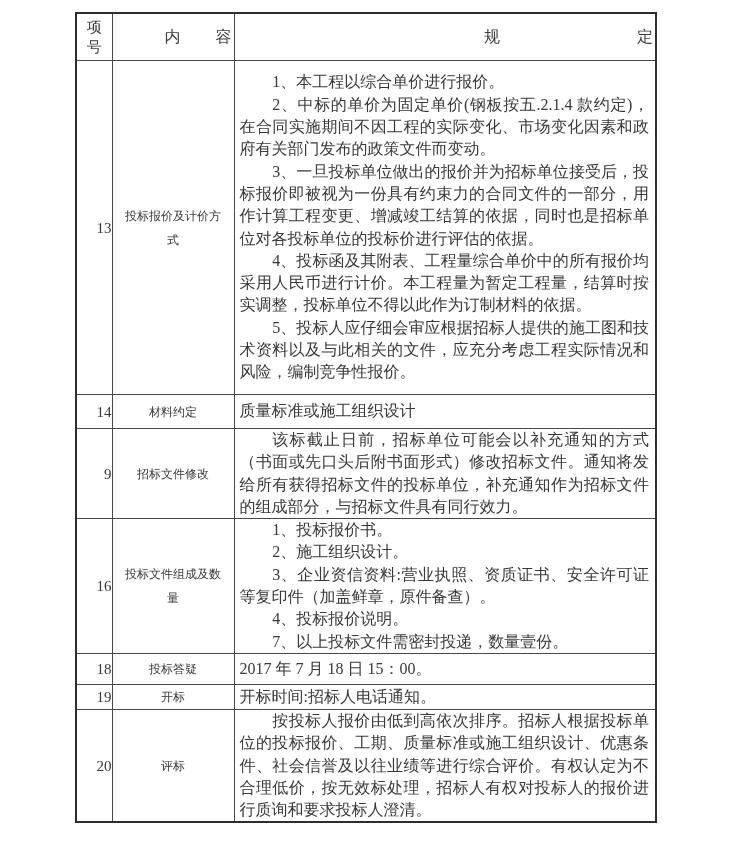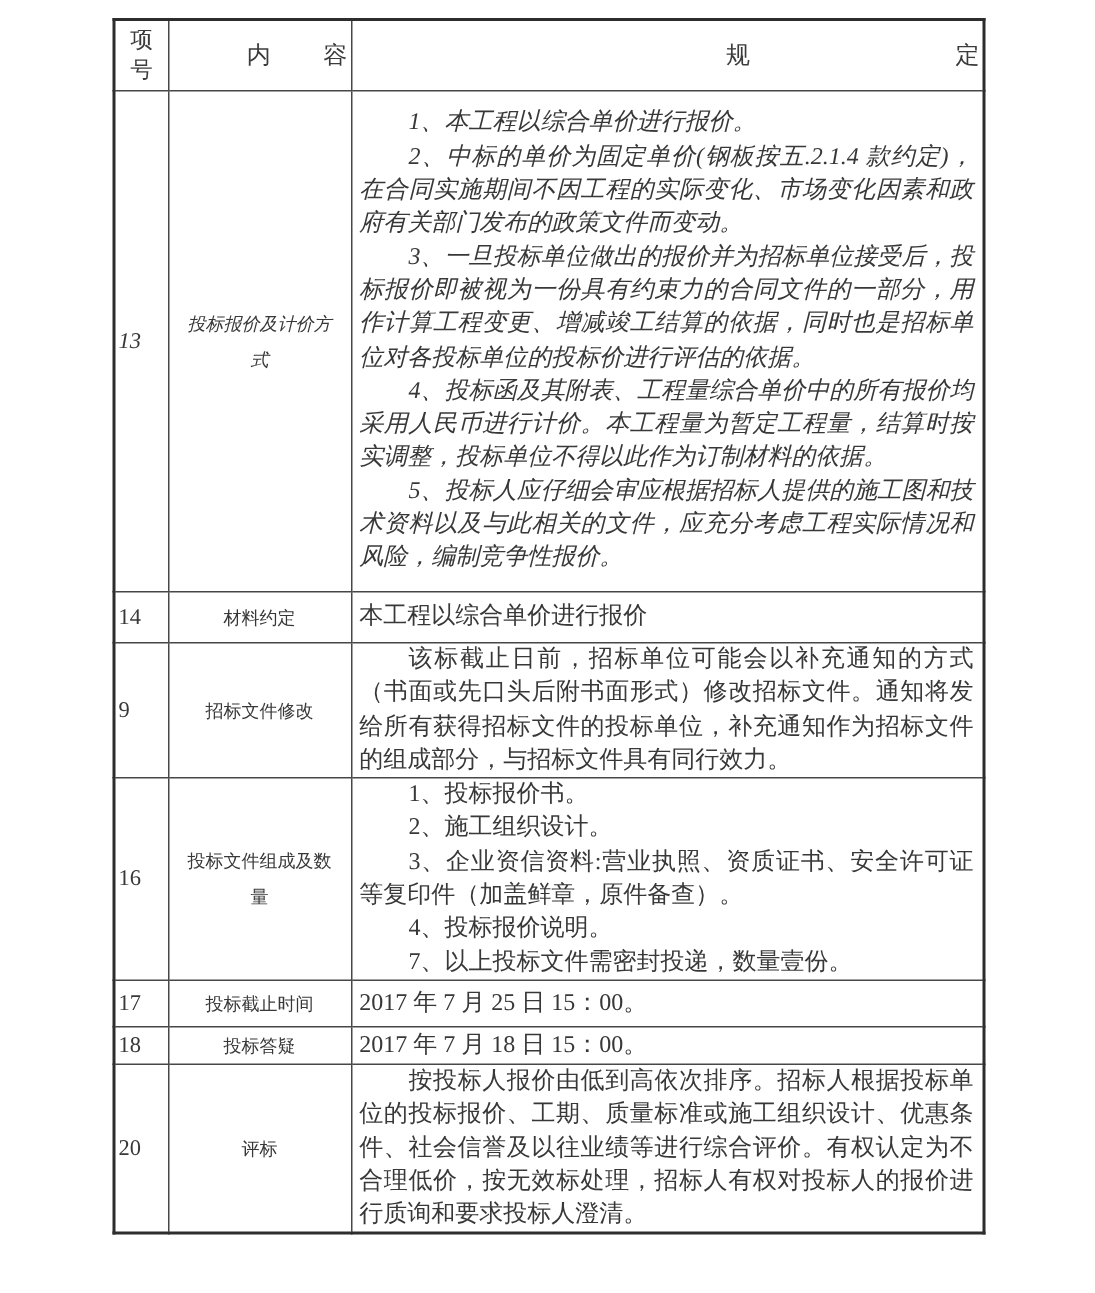--- a/index.html
+++ b/index.html
@@ -40,21 +40,21 @@
     white-space: pre-line;
     line-height: 20px;
     font-size: 15px;
   }
   th.h-content, th.h-reg {
     text-align: right;
     letter-spacing: 1px;
   }
 
   td.cell-no {
-    text-align: left;
+    text-align: right;
     padding: 0 0 0 2px;
     font-size: 15px;
     line-height: 18px;
   }
   td.cell-content {
     text-align: center;
     padding: 0 10px;
     font-size: 12px;
     line-height: 24px;
   }
@@ -65,21 +65,21 @@
     text-align: justify;
   }
   td.cell-reg p {
     margin: 0;
   }
   td.cell-reg p.indent {
     text-indent: 2.05em;
   }
 
   
-  tbody tr:nth-child(1) td { height: 333px; font-style: italic; }
+  tbody tr:nth-child(1) td { height: 333px; }
   tbody tr:nth-child(2) td { height: 33px; }
   tbody tr:nth-child(3) td { height: 88px; }
   tbody tr:nth-child(4) td { height: 130px; font-family: Liberation Serif, serif; }
   tbody tr:nth-child(5) td { height: 30px; }
   tbody tr:nth-child(6) td { height: 24px; }
   tbody tr:nth-child(7) td { height: 31px; }
   tbody tr:nth-child(8) td { height: 108px; }
 </style>
 </head>
 <body>
@@ -107,21 +107,21 @@
         <p class="indent">2、中标的单价为固定单价(钢板按五.2.1.4 款约定)，在合同实施期间不因工程的实际变化、市场变化因素和政府有关部门发布的政策文件而变动。</p>
         <p class="indent">3、一旦投标单位做出的报价并为招标单位接受后，投标报价即被视为一份具有约束力的合同文件的一部分，用作计算工程变更、增减竣工结算的依据，同时也是招标单位对各投标单位的投标价进行评估的依据。</p>
         <p class="indent">4、投标函及其附表、工程量综合单价中的所有报价均采用人民币进行计价。本工程量为暂定工程量，结算时按实调整，投标单位不得以此作为订制材料的依据。</p>
         <p class="indent">5、投标人应仔细会审应根据招标人提供的施工图和技术资料以及与此相关的文件，应充分考虑工程实际情况和风险，编制竞争性报价。</p>
       </td>
     </tr>
     <tr>
       <td class="cell-no">14</td>
       <td class="cell-content">材料约定</td>
       <td class="cell-reg">
-        <p>本工程以综合单价进行报价</p>
+        <p>质量标准或施工组织设计</p>
       </td>
     </tr>
     <tr>
       <td class="cell-no">9</td>
       <td class="cell-content">招标文件修改</td>
       <td class="cell-reg">
         <p class="indent">该标截止日前，招标单位可能会以补充通知的方式（书面或先口头后附书面形式）修改招标文件。通知将发给所有获得招标文件的投标单位，补充通知作为招标文件的组成部分，与招标文件具有同行效力。</p>
       </td>
     </tr>
     <tr>
@@ -129,31 +129,31 @@
       <td class="cell-content">投标文件组成及数量</td>
       <td class="cell-reg">
         <p class="indent">1、投标报价书。</p>
         <p class="indent">2、施工组织设计。</p>
         <p class="indent">3、企业资信资料:营业执照、资质证书、安全许可证等复印件（加盖鲜章，原件备查）。</p>
         <p class="indent">4、投标报价说明。</p>
         <p class="indent">7、以上投标文件需密封投递，数量壹份。</p>
       </td>
     </tr>
     <tr>
-      <td class="cell-no">17</td>
-      <td class="cell-content">投标截止时间</td>
-      <td class="cell-reg">
-        <p>2017 年 7 月 25 日 15：00。</p>
-      </td>
-    </tr>
-    <tr>
       <td class="cell-no">18</td>
       <td class="cell-content">投标答疑</td>
       <td class="cell-reg">
         <p>2017 年 7 月 18 日 15：00。</p>
+      </td>
+    </tr>
+    <tr>
+      <td class="cell-no">19</td>
+      <td class="cell-content">开标</td>
+      <td class="cell-reg">
+        <p>开标时间:招标人电话通知。</p>
       </td>
     </tr>
     <tr>
       <td class="cell-no">20</td>
       <td class="cell-content">评标</td>
       <td class="cell-reg">
         <p class="indent">按投标人报价由低到高依次排序。招标人根据投标单位的投标报价、工期、质量标准或施工组织设计、优惠条件、社会信誉及以往业绩等进行综合评价。有权认定为不合理低价，按无效标处理，招标人有权对投标人的报价进行质询和要求投标人澄清。</p>
       </td>
     </tr>
   </tbody>

